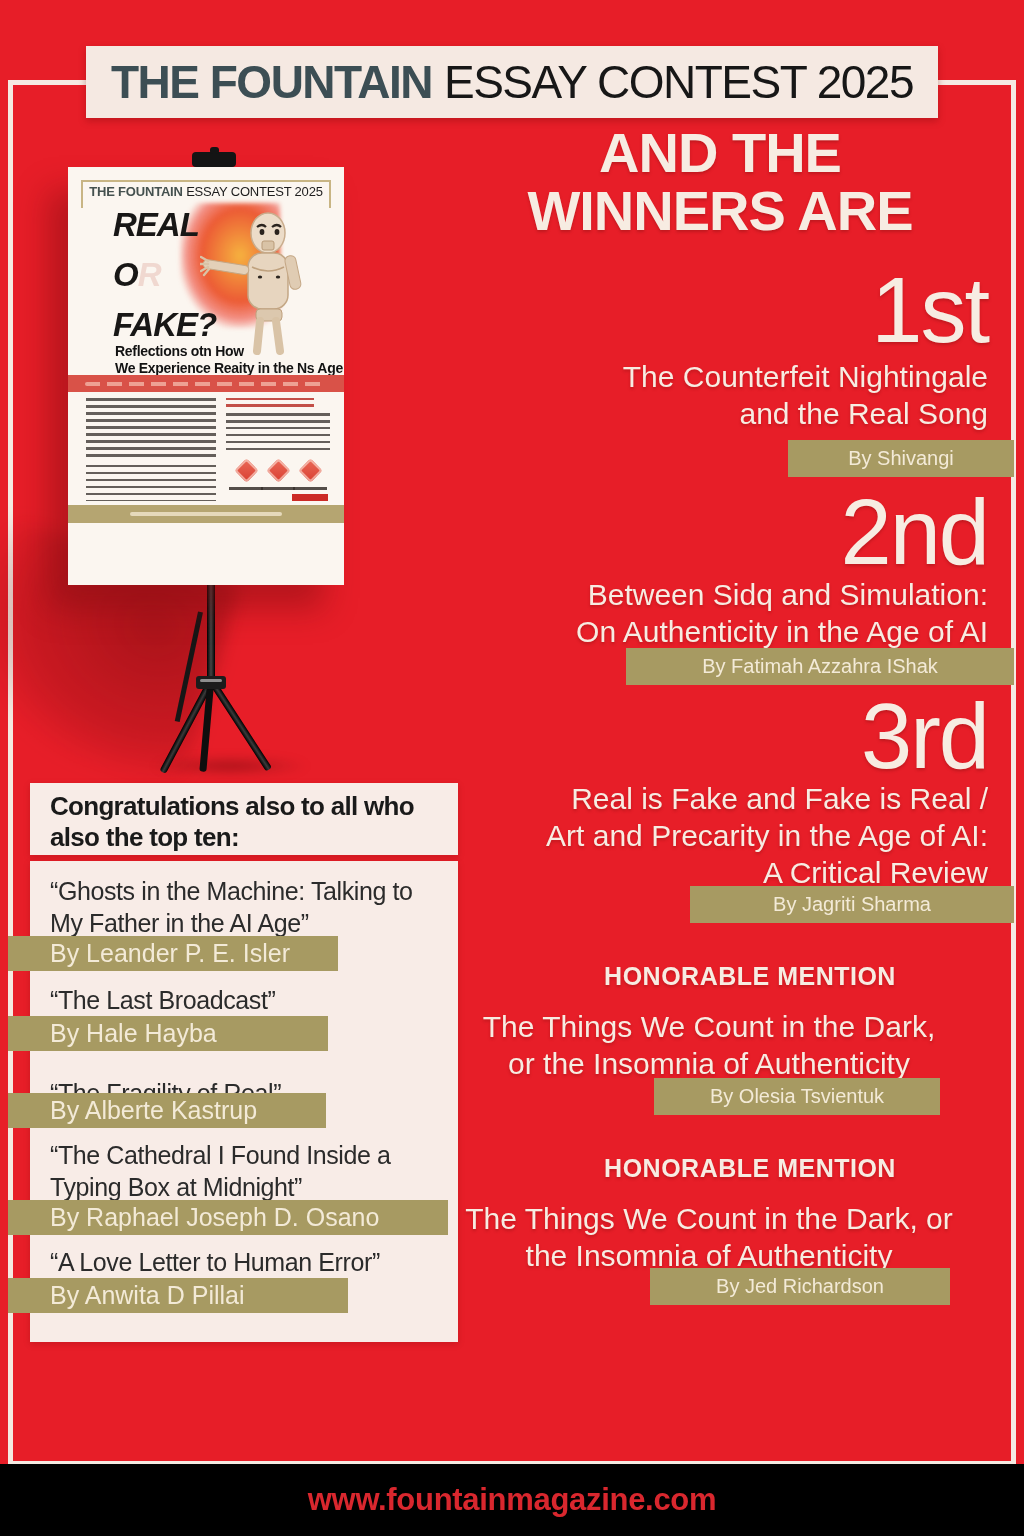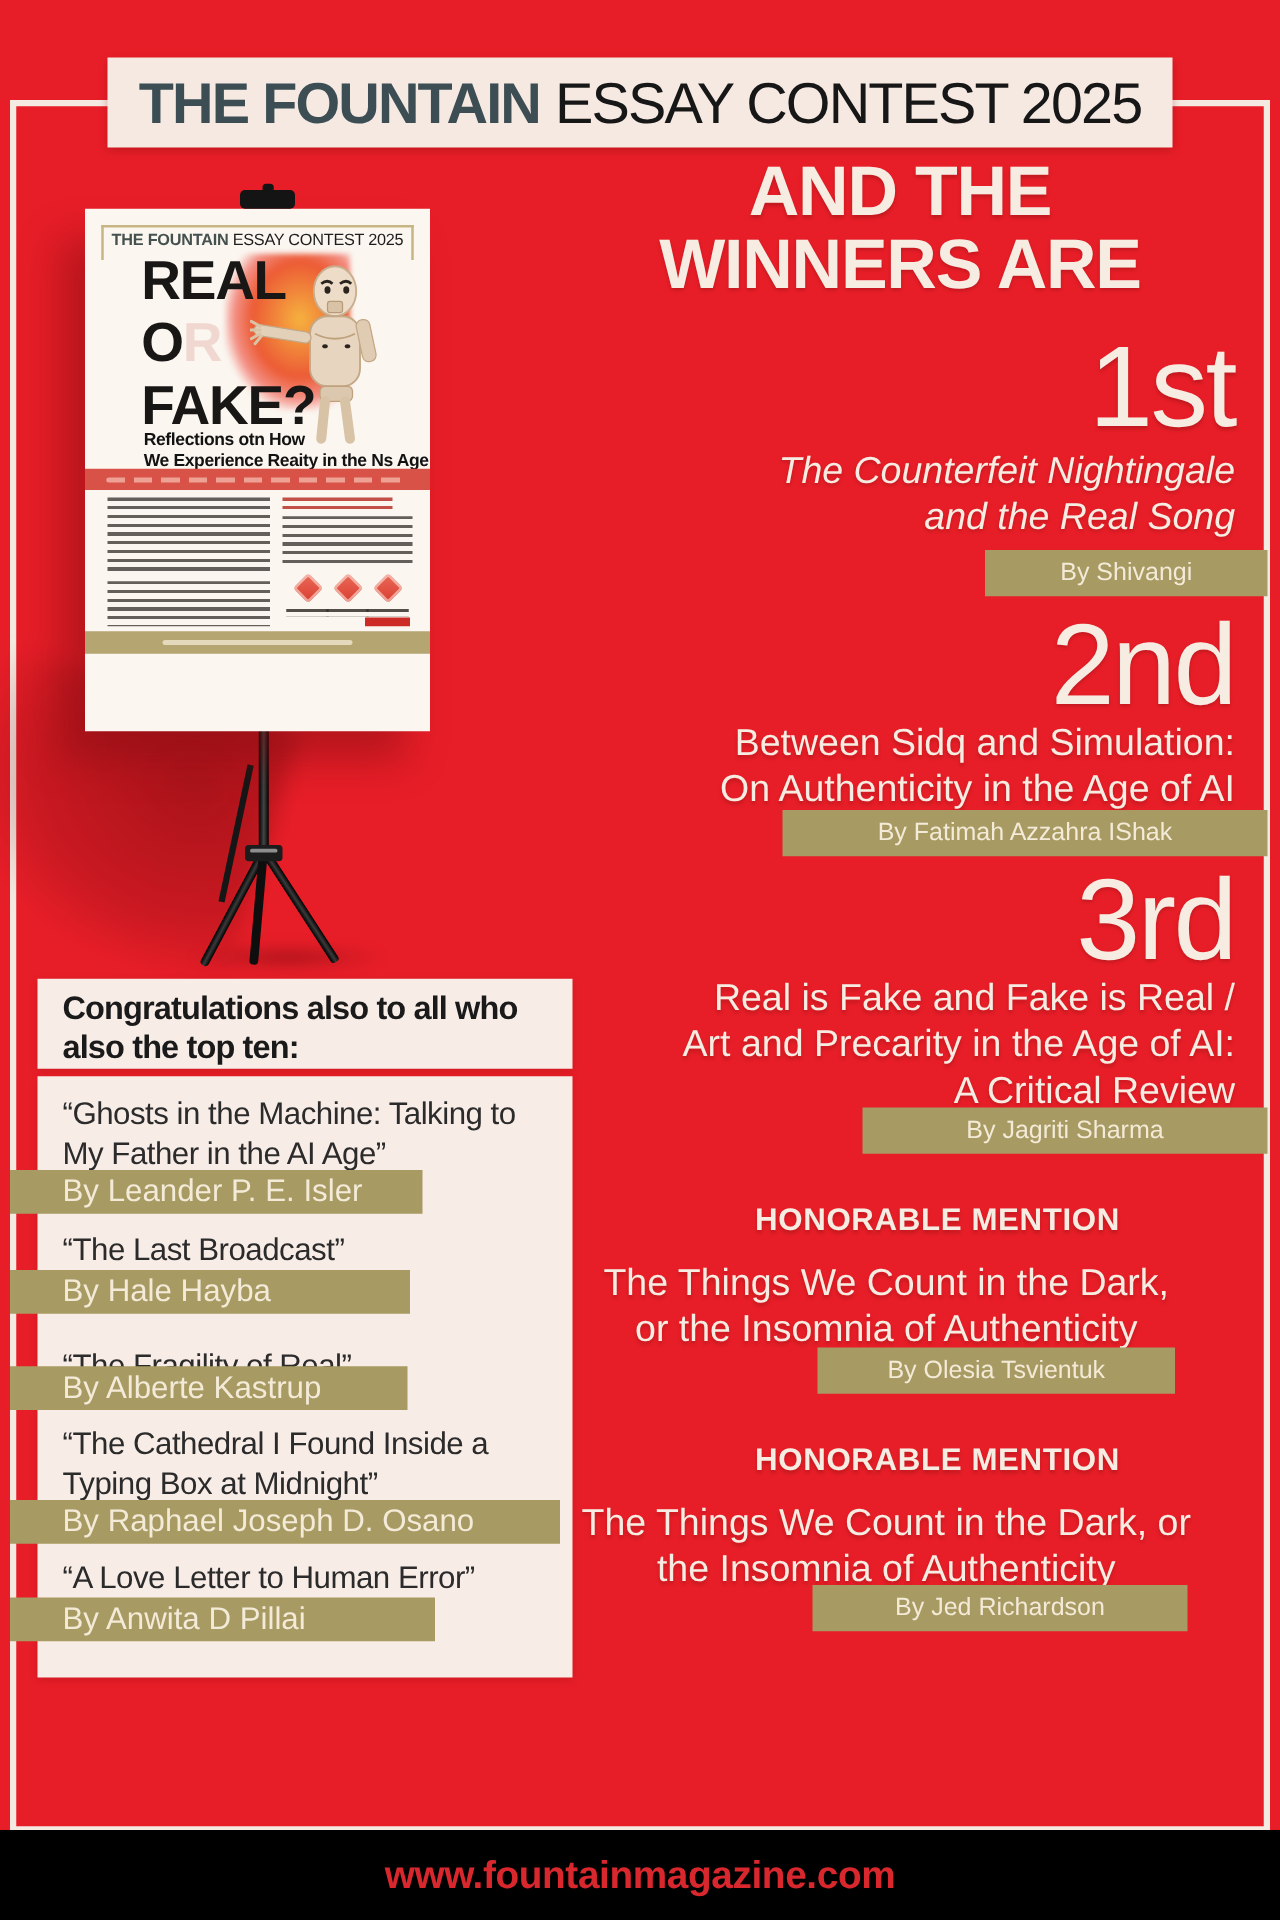--- a/index.html
+++ b/index.html
@@ -22,21 +22,21 @@
             box-shadow:-20px 24px 30px rgba(125,12,16,.45); z-index:4; }
   .clip { position:absolute; left:192px; top:152px; width:44px; height:15px; background:#141414; border-radius:4px; z-index:5; }
   .clip::before { content:""; position:absolute; left:18px; top:-5px; width:9px; height:7px; background:#141414; border-radius:3px; }
   .gold-frame { position:absolute; left:13px; right:13px; top:13px; height:28px;
                 border-top:2px solid #c8b584; border-left:2px solid #c8b584; border-right:2px solid #c8b584; }
   .poster-header { position:absolute; top:17px; left:0; right:0; text-align:center; font-size:13px; color:#1d1d1d; letter-spacing:-.2px; }
   .poster-header .ph-brand { font-weight:800; color:#45514f; }
   .burst { position:absolute; left:112px; top:36px; width:100px; height:125px; filter:blur(2px);
            background:radial-gradient(ellipse at 60% 42%, #f6b23f 0%, #ec5b35 45%, rgba(236,60,45,.55) 62%, transparent 74%); z-index:1; }
   .robot { position:absolute; left:132px; top:42px; width:110px; height:150px; z-index:2; }
-  .headline { position:absolute; left:45px; top:34px; z-index:3; font-weight:800; color:#181716; font-size:44px; line-height:48px; letter-spacing:-1px; }
+  .headline { position:absolute; left:45px; top:34px; z-index:3; font-weight:800; color:#181716; font-size:33px; line-height:48px; letter-spacing:-1px;font-style:italic; }
   .headline .pale { color:#f0d8d0; }
   .headline div { height:50px; }
   .poster-sub { position:absolute; left:47px; top:176px; z-index:3; font-size:14px; line-height:17px; font-weight:700; color:#121212; letter-spacing:-.3px; }
   .red-band { position:absolute; left:0; right:0; top:208px; height:17px; background:#d95248; z-index:3; display:flex; align-items:center; }
   .red-band .dashes { margin:0 auto; width:88%; height:4px; border-radius:2px;
       background:repeating-linear-gradient(90deg, rgba(255,226,210,.55) 0 15px, transparent 15px 22px); }
   .poster-body { position:absolute; left:18px; right:14px; top:231px; height:103px; display:flex; gap:10px; z-index:3; }
   .pcol-l { width:55%; display:flex; flex-direction:column; gap:8px; }
   .stripes { background-image:repeating-linear-gradient(180deg, rgba(58,52,48,.78) 0 2.5px, transparent 2.5px 7px); }
   .stripes-red { background-image:repeating-linear-gradient(180deg, rgba(185,50,42,.85) 0 2.5px, transparent 2.5px 6.5px); }
@@ -186,21 +186,21 @@
   <div class="leg leg-r"></div>
   <div class="leg leg-c"></div>
   <div class="hub"></div>
 
   <div class="winners-heading cream tsh">
     <div>AND THE</div>
     <div>WINNERS ARE</div>
   </div>
 
   <div class="rank cream tsh" style="top:266px;">1st</div>
-  <div class="wtitle cream tsh" style="top:358px;font-style:italic;">
+  <div class="wtitle cream tsh" style="top:358px;">
     <div>The Counterfeit Nightingale</div>
     <div>and the Real Song</div>
   </div>
   <div class="author-bar bar-right" style="top:440px; min-width:226px;">By Shivangi</div>
 
   <div class="rank cream tsh" style="top:488px;">2nd</div>
   <div class="wtitle cream tsh" style="top:576px;">
     <div>Between Sidq and Simulation:</div>
     <div>On Authenticity in the Age of AI</div>
   </div>

